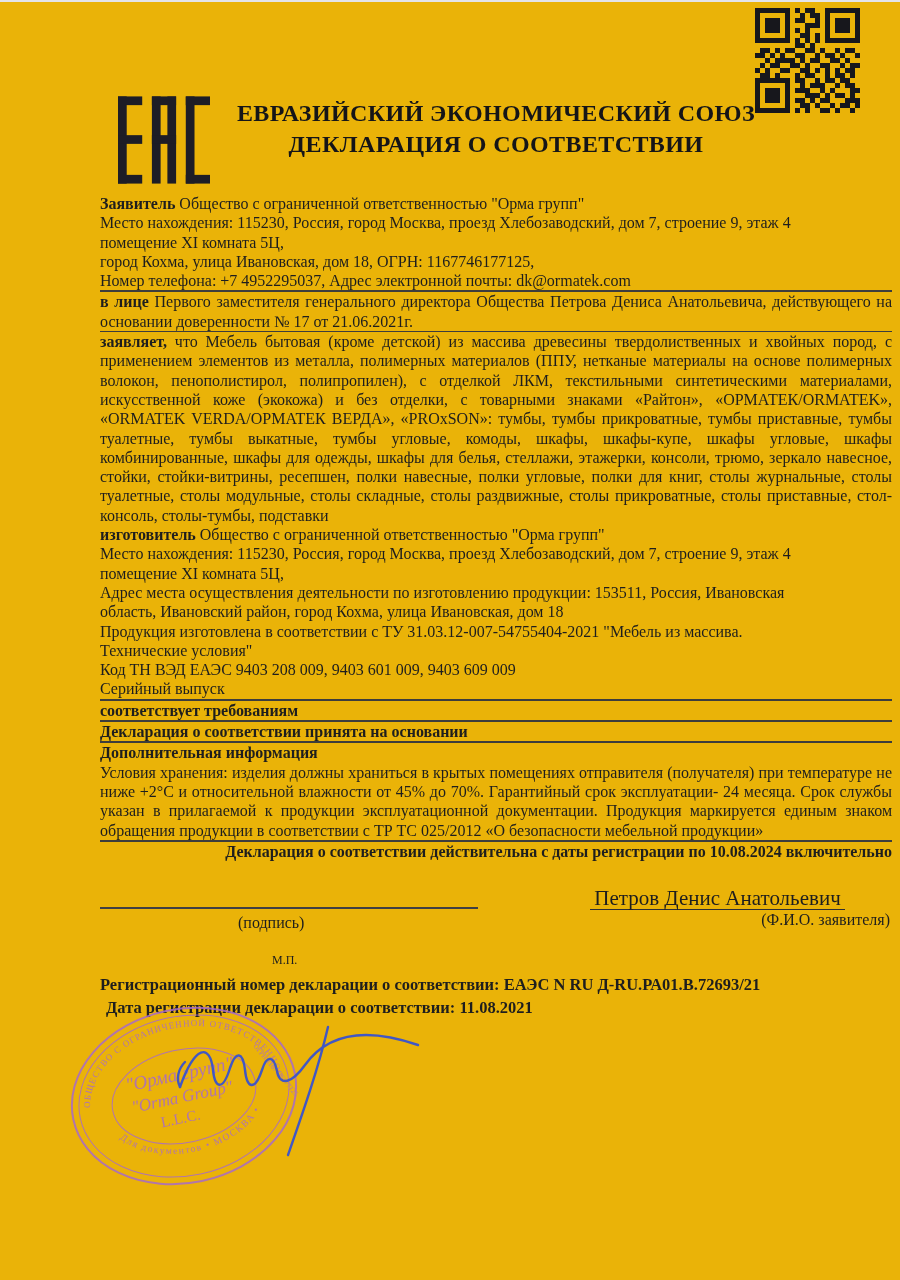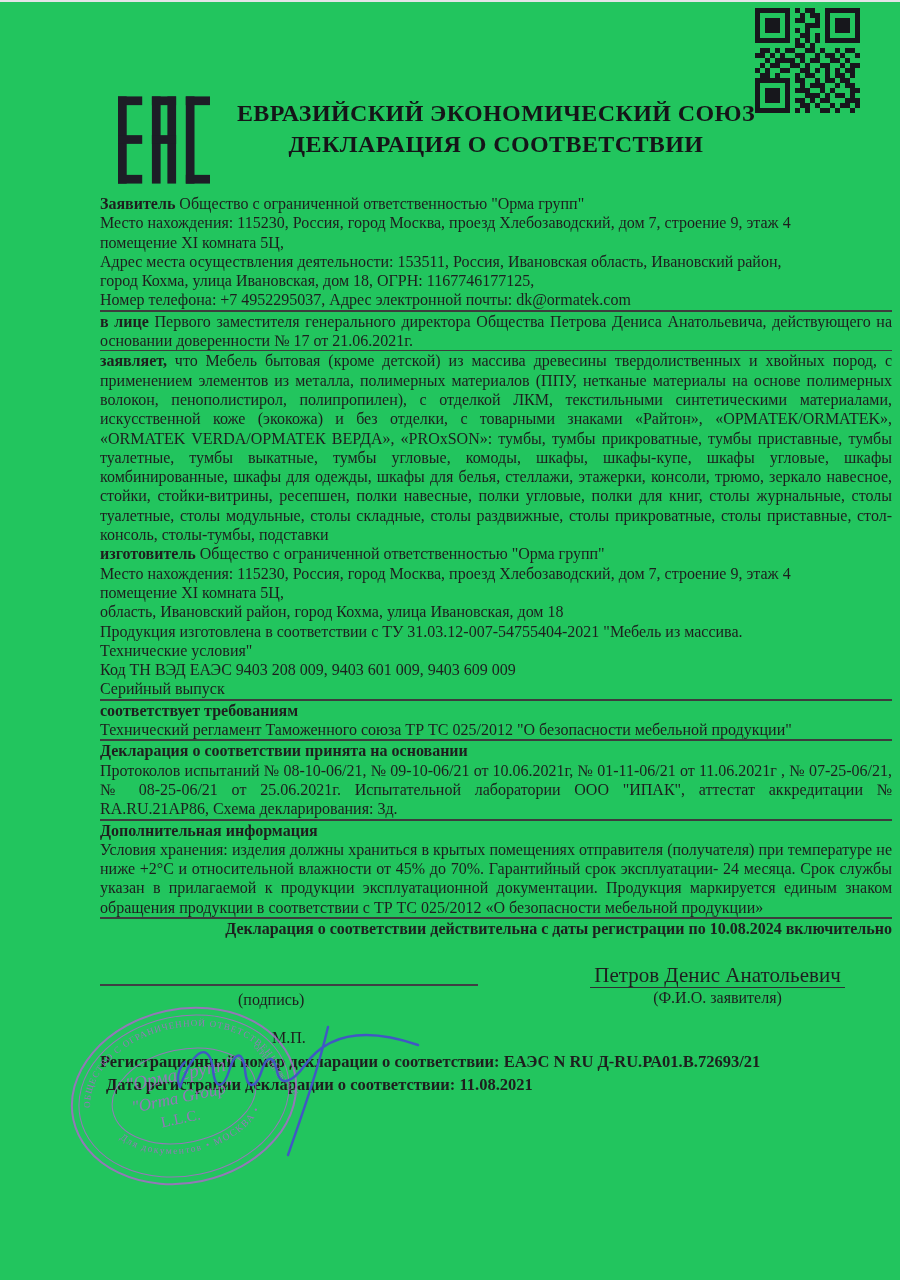--- a/index.html
+++ b/index.html
@@ -1,16 +1,16 @@
 <!DOCTYPE html>
 <html><head>
 <meta charset="utf-8">
 <style>
   html,body{margin:0;padding:0;background:#f2f2f2;}
-  .page{position:relative;width:900px;height:1280px;background:#22c55e;
+  .page{position:relative;width:900px;height:1280px;background:#eab308;
         font-family:"Liberation Serif", serif;color:#1e1e1e;overflow:hidden;}
   .scan-edge{position:absolute;top:0;left:0;right:0;height:2px;background:#e4e4e8;}
 
   
   .eac-logo{position:absolute;left:118px;top:95px;width:92px;height:90px;}
   .titles{position:absolute;left:222px;top:98px;width:548px;text-align:center;}
   .title-line{font-size:24px;font-weight:bold;letter-spacing:.4px;color:#151518;line-height:31px;}
   .qr-box{position:absolute;left:755px;top:8px;width:105px;height:105px;}
   .qr-box svg{width:105px;height:105px;shape-rendering:crispEdges;}
 
@@ -21,24 +21,24 @@
   .justify{text-align:justify;}
   .divider{border-top:2px solid #3d3d3d;margin:3px 0 2px 0;height:0;}
   .divider.thin{border-top-width:1.5px;}
   .sec-heading{font-weight:bold;font-family:Liberation Serif, serif;}
 
   
   .validity-line{font-weight:bold;text-align:right;}
   .sig-row{position:relative;height:112px;margin-top:12px;}
   .sig-line{position:absolute;top:46px;left:0;width:378px;border-bottom:2px solid #3f3f44;}
   .sig-caption{position:absolute;top:52px;left:138px;font-size:16px;}
-  .seal-caption{position:absolute;top:90px;left:172px;font-size:16px;text-align:center;}
+  .seal-caption{position:absolute;top:90px;left:172px;font-size:12px;text-align:center;}
   .sig-right{position:absolute;top:28px;left:445px;width:345px;text-align:center;}
   .sig-name{display:inline-block;border-bottom:1.5px solid #2e2e33;padding:0 4px 1px 4px;font-size:21px;}
-  .sig-name-caption{margin-top:3px;}
+  .sig-name-caption{margin-top:3px;text-align:right;}
 
   .footer{margin-top:8px;font-weight:bold;font-size:16.5px;line-height:23px;}
   .footer .reg-date{padding-left:6px;}
 
   
   .stamp-svg{position:absolute;left:58px;top:995px;width:252px;height:202px;z-index:6;opacity:.85;}
   .autograph-svg{position:absolute;left:150px;top:1015px;width:300px;height:150px;z-index:7;}
 </style>
 </head>
 <body>
@@ -308,21 +308,20 @@
       </svg>
   </div>
 
   <div class="content">
 
     <section>
       <p><b class="lead-label">Заявитель</b> <span>Общество с ограниченной ответственностью "Орма групп"</span></p>
       <div>
           <div>Место нахождения: 115230, Россия, город Москва, проезд Хлебозаводский, дом 7, строение 9, этаж 4</div>
           <div>помещение XI комната 5Ц,</div>
-          <div>Адрес места осуществления деятельности: 153511, Россия, Ивановская область, Ивановский район,</div>
           <div>город Кохма, улица Ивановская, дом 18, ОГРН: 1167746177125,</div>
           <div>Номер телефона: +7 4952295037, Адрес электронной почты: dk@ormatek.com</div>
         </div>
     </section>
 
     <div class="divider"></div>
 
     <section>
       <p class="justify"><b class="lead-label">в лице</b> <span>Первого заместителя генерального директора Общества Петрова Дениса Анатольевича, действующего на основании доверенности № 17 от 21.06.2021г.</span></p>
     </section>
@@ -331,40 +330,39 @@
 
     <section>
       <p class="justify"><b class="lead-label">заявляет,</b> <span>что Мебель бытовая (кроме детской) из массива древесины твердолиственных и хвойных пород, с применением элементов из металла, полимерных материалов (ППУ, нетканые материалы на основе полимерных волокон, пенополистирол, полипропилен), с отделкой ЛКМ, текстильными синтетическими материалами, искусственной коже (экокожа) и без отделки, с товарными знаками «Райтон», «ОРМАТЕК/ORMATEK», «ORMATEK VERDA/ОРМАТЕК ВЕРДА», «PROxSON»: тумбы, тумбы прикроватные, тумбы приставные, тумбы туалетные, тумбы выкатные, тумбы угловые, комоды, шкафы, шкафы-купе, шкафы угловые, шкафы комбинированные, шкафы для одежды, шкафы для белья, стеллажи, этажерки, консоли, трюмо, зеркало навесное, стойки, стойки-витрины, ресепшен, полки навесные, полки угловые, полки для книг, столы журнальные, столы туалетные, столы модульные, столы складные, столы раздвижные, столы прикроватные, столы приставные, стол-консоль, столы-тумбы, подставки</span></p>
     </section>
 
     <section>
       <p><b class="lead-label">изготовитель</b> <span>Общество с ограниченной ответственностью "Орма групп"</span></p>
       <div>
           <div>Место нахождения: 115230, Россия, город Москва, проезд Хлебозаводский, дом 7, строение 9, этаж 4</div>
           <div>помещение XI комната 5Ц,</div>
+          <div>Адрес места осуществления деятельности по изготовлению продукции: 153511, Россия, Ивановская</div>
           <div>область, Ивановский район, город Кохма, улица Ивановская, дом 18</div>
           <div>Продукция изготовлена в соответствии с ТУ 31.03.12-007-54755404-2021 "Мебель из массива.</div>
           <div>Технические условия"</div>
           <div>Код ТН ВЭД ЕАЭС  9403 208 009, 9403 601 009, 9403 609 009</div>
           <div>Серийный выпуск</div>
         </div>
     </section>
 
     <div class="divider"></div>
 
     <section>
       <div class="sec-heading">соответствует требованиям</div>
-      <div>Технический регламент Таможенного союза ТР ТС 025/2012 "О безопасности мебельной продукции"</div>
     </section>
 
     <div class="divider"></div>
 
     <section>
       <div class="sec-heading">Декларация о соответствии принята на основании</div>
-      <div class="justify">Протоколов испытаний № 08-10-06/21, № 09-10-06/21 от 10.06.2021г, № 01-11-06/21 от 11.06.2021г , № 07-25-06/21, № 08-25-06/21 от 25.06.2021г. Испытательной лаборатории ООО "ИПАК", аттестат аккредитации № RA.RU.21АР86, Схема декларирования: 3д.</div>
     </section>
 
     <div class="divider"></div>
 
     <section>
       <div class="sec-heading">Дополнительная информация</div>
       <div class="justify">Условия хранения: изделия должны храниться в крытых помещениях отправителя (получателя) при температуре не ниже +2°С и относительной влажности от 45% до 70%. Гарантийный срок эксплуатации- 24 месяца. Срок службы указан в прилагаемой к продукции эксплуатационной документации. Продукция маркируется единым знаком обращения продукции в соответствии с ТР ТС 025/2012 «О безопасности мебельной продукции»</div>
     </section>
 
     <div class="divider"></div>

